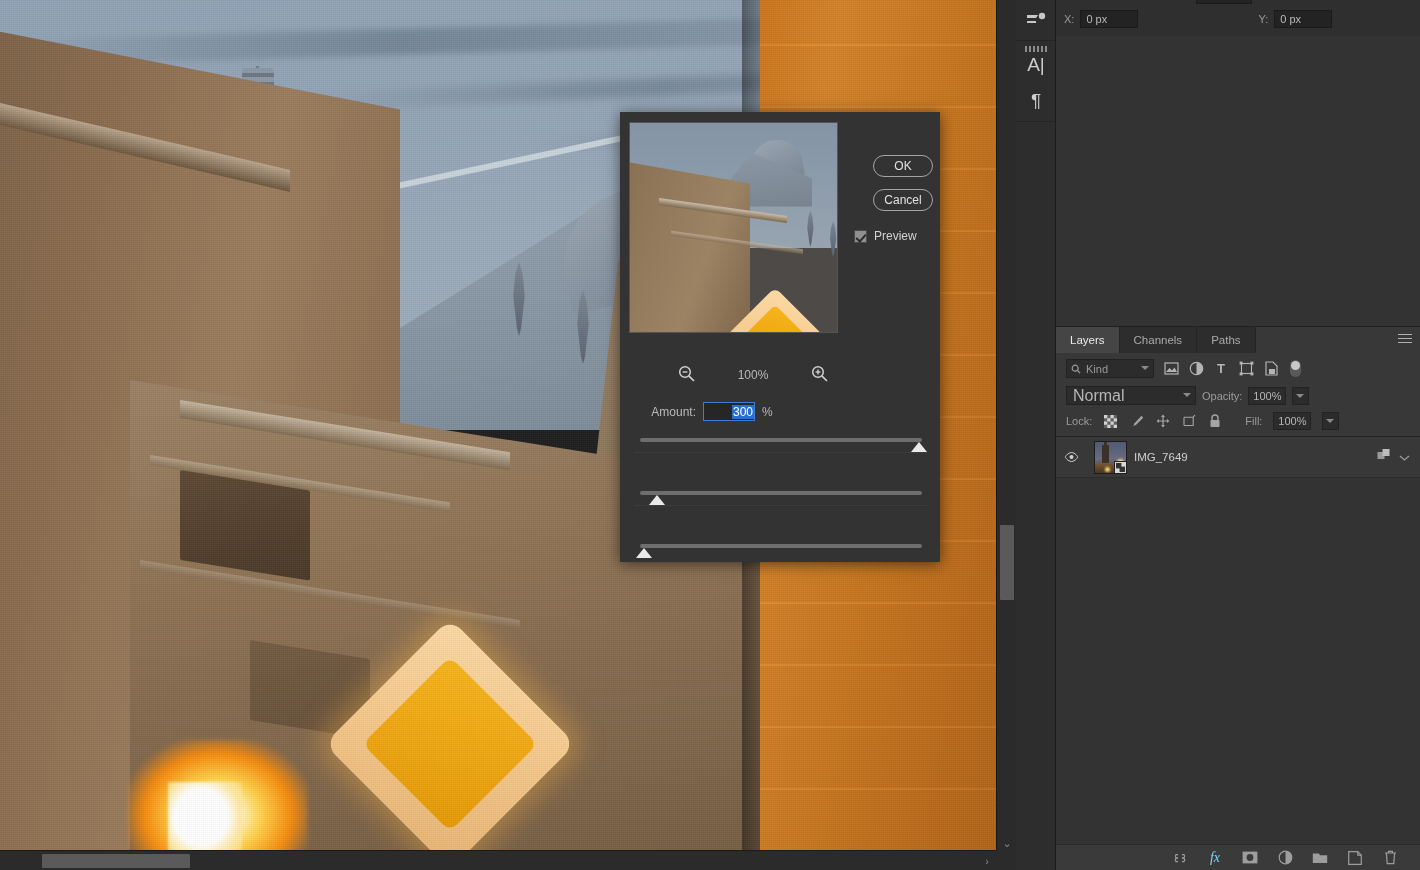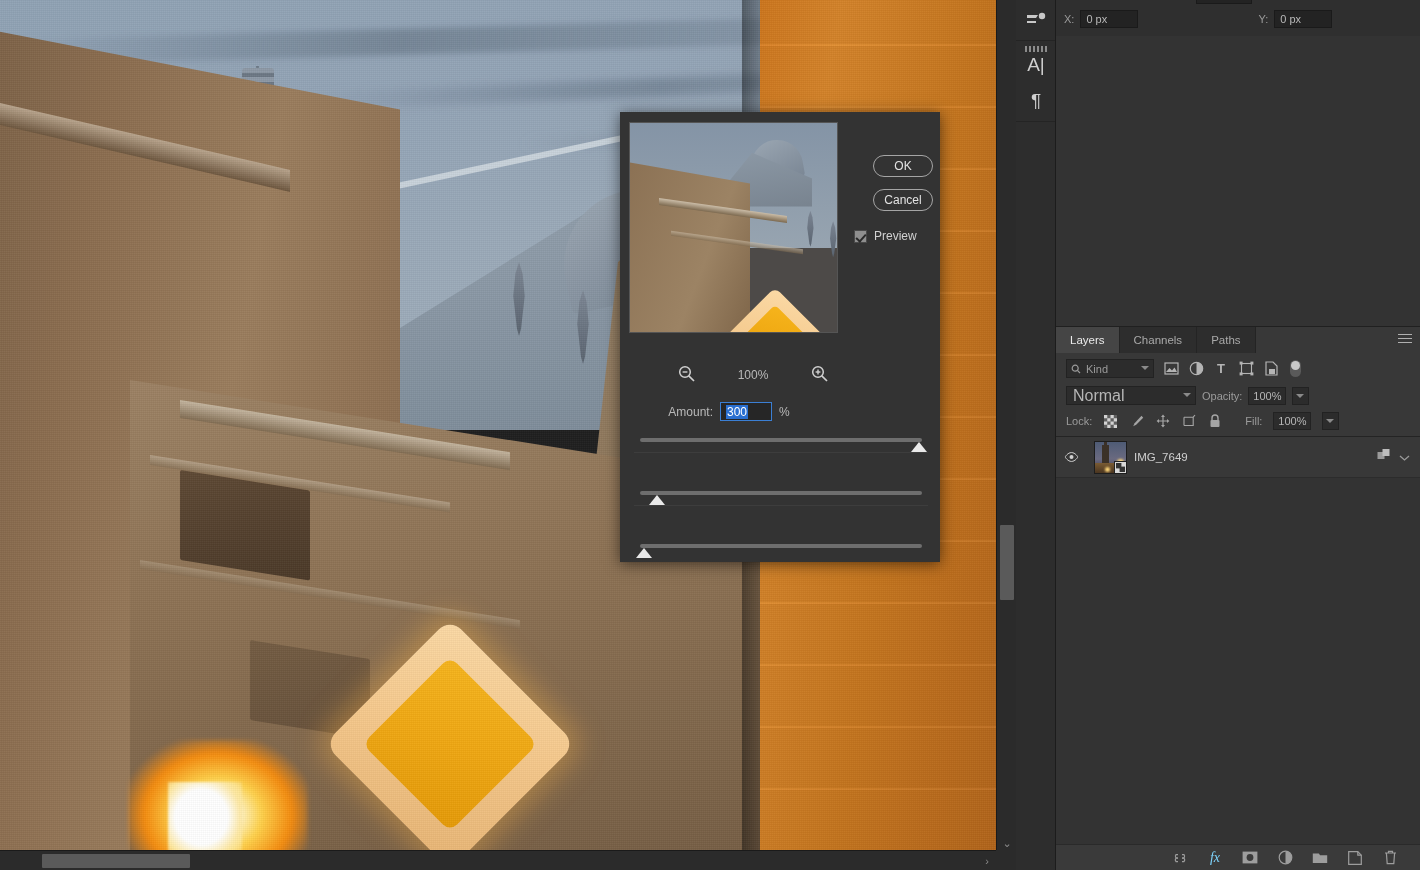--- a/index.html
+++ b/index.html
@@ -237,25 +237,25 @@
   .cbox { width:13px; height:13px; background:#8f8f8f; border:1px solid #4a4a4a; position:relative; }
   .cbox::after { content:""; position:absolute; left:3px; top:1px; width:4px; height:8px;
     border:solid #2a2a2a; border-width:0 2px 2px 0; transform:rotate(42deg); }
   .chk-label { color:#d2d2d2; font-size:12px; }
 
   .zoom-row { position:absolute; left:58px; top:252px; width:150px; height:22px;
     display:flex; align-items:center; justify-content:space-between; }
   .zoom-val { color:#b9b9b9; font-size:12px; }
   .mag { color:#cfcfcf; }
 
-  .ctrl { position:absolute; left:17px; width:320px; }
+  .ctrl { position:absolute; left:0; width:320px; }
   .ctrl-row { display:flex; align-items:center; gap:7px; }
   .ctrl-label { width:76px; text-align:right; color:#b9b9b9; font-size:12px; }
   .ctrl-input { width:52px; height:19px; background:#262626; border:1px solid #6b6b6b;
-    color:#d8d8d8; font-size:12px; line-height:18px; padding-left:5px; }
+    color:#d8d8d8; font-size:12px; line-height:18px; padding-left:5px;text-align:right; }
   .ctrl-input.focused { border:1px solid #3b7fd4; }
   .ctrl-input .sel { background:#2a6fd0; color:#fff; padding:0 1px; }
   .ctrl-unit { color:#b9b9b9; font-size:12px; }
   .slider { position:absolute; left:20px; width:282px; height:4px; background:#6e6e6e; border-radius:2px; }
   .handle { position:absolute; width:0; height:0;
     border-left:8px solid transparent; border-right:8px solid transparent; border-bottom:10px solid #e9e9e9; }
   .sep-line { position:absolute; left:14px; width:294px; height:1px; background:#3d3d3d; }
 </style>
 </head>
 <body>

